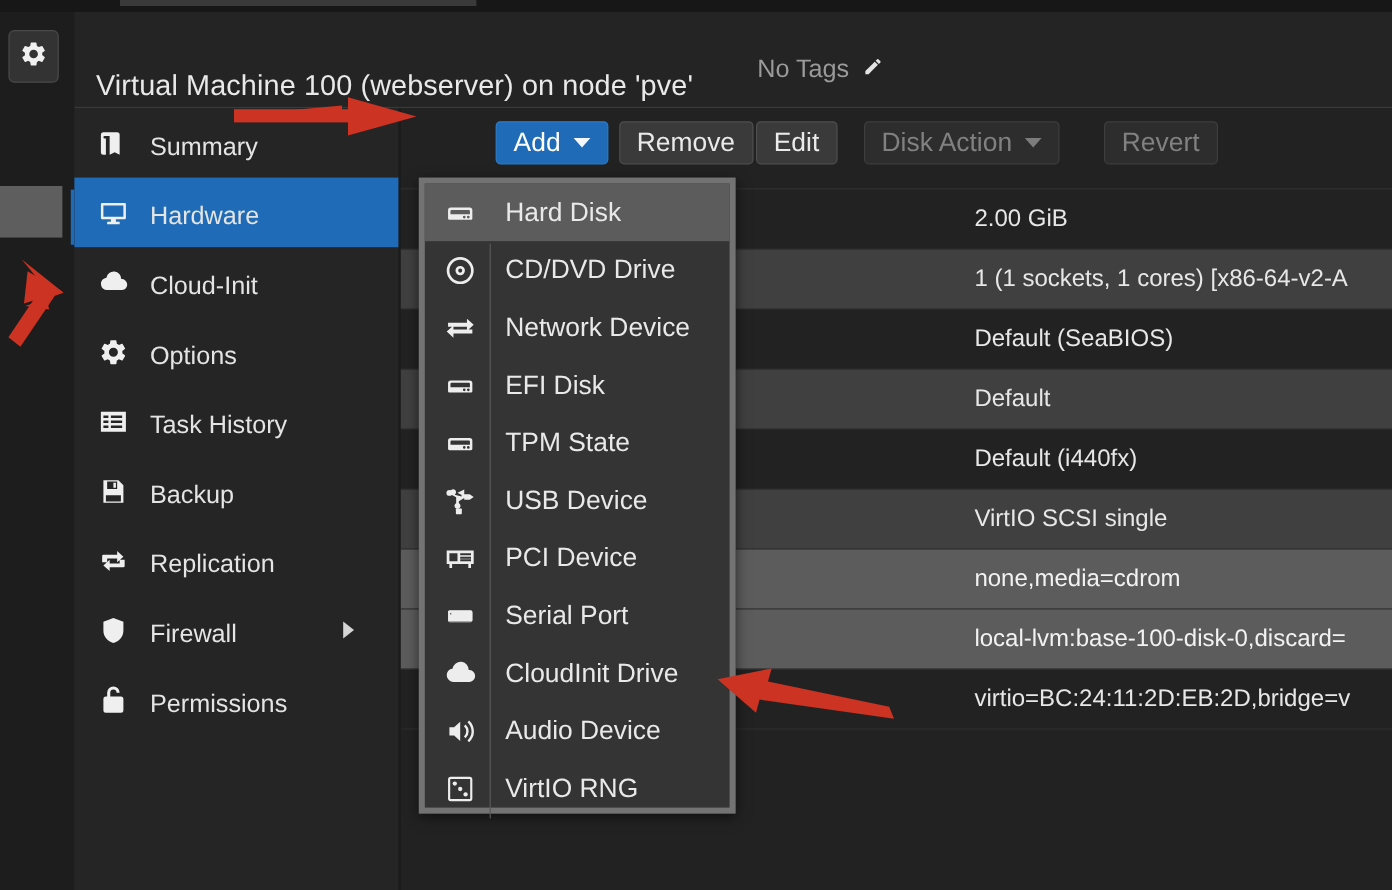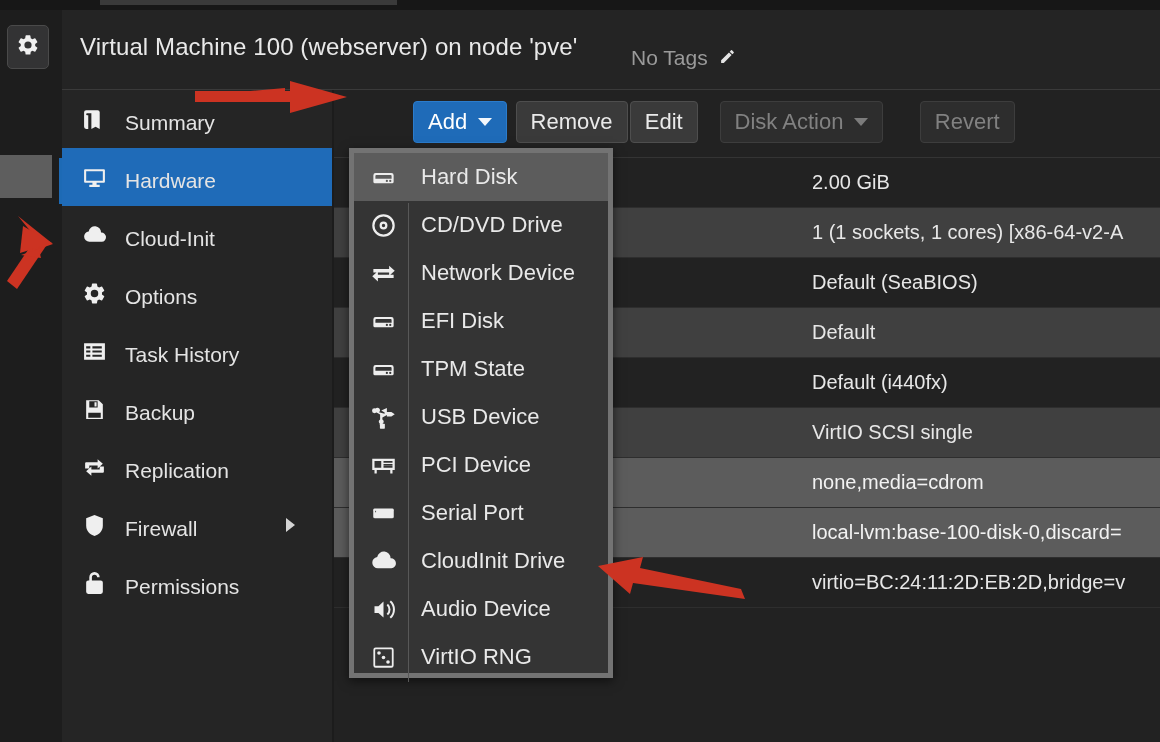--- a/index.html
+++ b/index.html
@@ -24,21 +24,21 @@
   }
   .rail-gear svg { width: 24px; height: 24px; fill: #f0f0f0; }
   .rail-block { position: absolute; left: 0; top: 145px; width: 52px; height: 43px; background: #5e5e5e; }
   .rail-stripe { position: absolute; left: 59px; top: 148px; width: 4px; height: 46px; background: #1d6ab5; }
 
   
   .win { position: absolute; left: 62px; top: 10px; width: 1098px; height: 732px; background: #222222; }
 
   .header { position: absolute; left: 0; top: 0; width: 1098px; height: 79px; background: #242424; }
   .header-title {
-    position: absolute; left: 18px; top: 23px;
+    position: absolute; left: 18px; top: 48px;
     font-size: 24px; color: #e9e9e9; white-space: nowrap; letter-spacing: .1px;
   }
   .header-tags {
     position: absolute; left: 569px; top: 36px;
     font-size: 21px; color: #9a9a9a; white-space: nowrap;
     display: flex; align-items: flex-end; gap: 11px;
   }
   .header-tags svg { width: 17px; height: 17px; fill: #e4e4e4; }
   .header-rule { position: absolute; left: 0; top: 79px; width: 1098px; height: 1px; background: #3a3a3a; }
 
@@ -54,21 +54,21 @@
   .nav-item.selected { background: #1f6bb8; }
   .nav-caret { position: absolute; right: 38px; top: 50%; transform: translateY(-50%); width: 0; height: 0;
     border-left: 9px solid #d5d5d5; border-top: 7px solid transparent; border-bottom: 7px solid transparent; }
   .nav-edge { position: absolute; left: 270px; top: 80px; width: 2px; height: 652px; background: #1c1c1c; }
 
   
   .content { position: absolute; left: 272px; top: 80px; width: 826px; height: 662px; background: #222222; }
 
   .toolbar { position: absolute; left: 0; top: 0; width: 826px; height: 67px; }
   .btn {
-    position: absolute; height: 42px; border-radius: 4px;
+    position: absolute; height: 36px; border-radius: 4px;
     display: flex; align-items: center; justify-content: flex-end; gap: 11px;
     font-size: 22px; cursor: pointer; white-space: nowrap; padding: 0 14px;
   }
   .btn-primary { background: #1f6bb8; color: #ffffff; border: 1px solid #2b7ccc; }
   .btn-normal { background: #3a3a3a; color: #eaeaea; border: 1px solid #4e4e4e; }
   .btn-disabled { background: #2d2d2d; color: #818181; border: 1px solid #3d3d3d; cursor: default; }
   .chev { width: 0; height: 0; border-top: 8px solid currentColor; border-left: 7px solid transparent; border-right: 7px solid transparent; opacity: .95; }
   .toolbar-rule { position: absolute; left: 0; top: 67px; width: 826px; height: 1px; background: #343434; }
 
   

